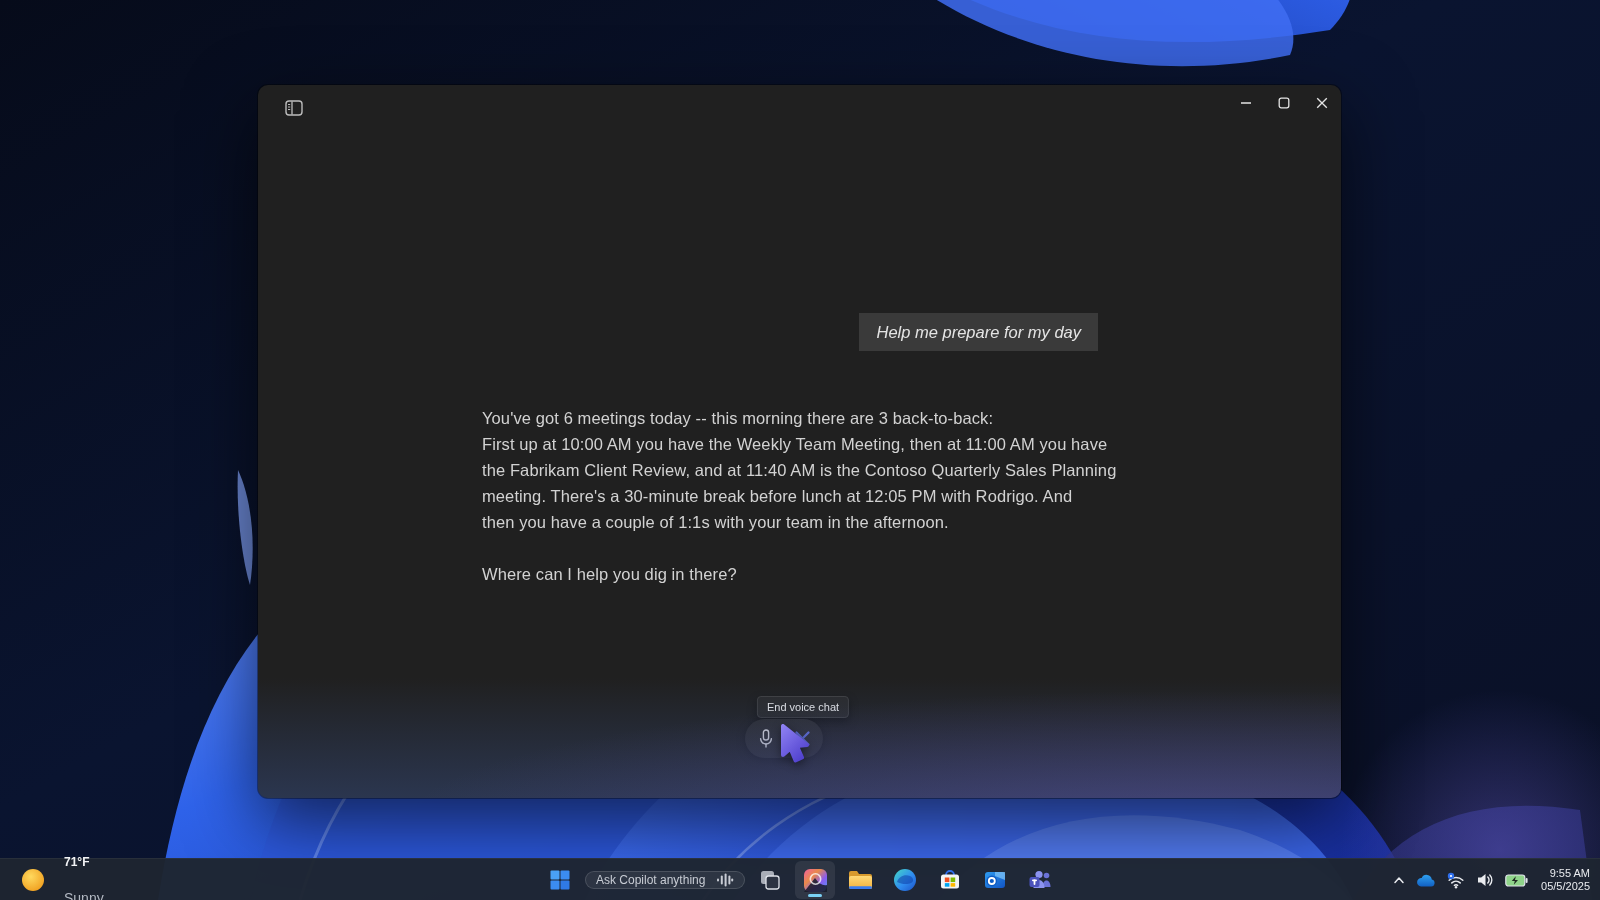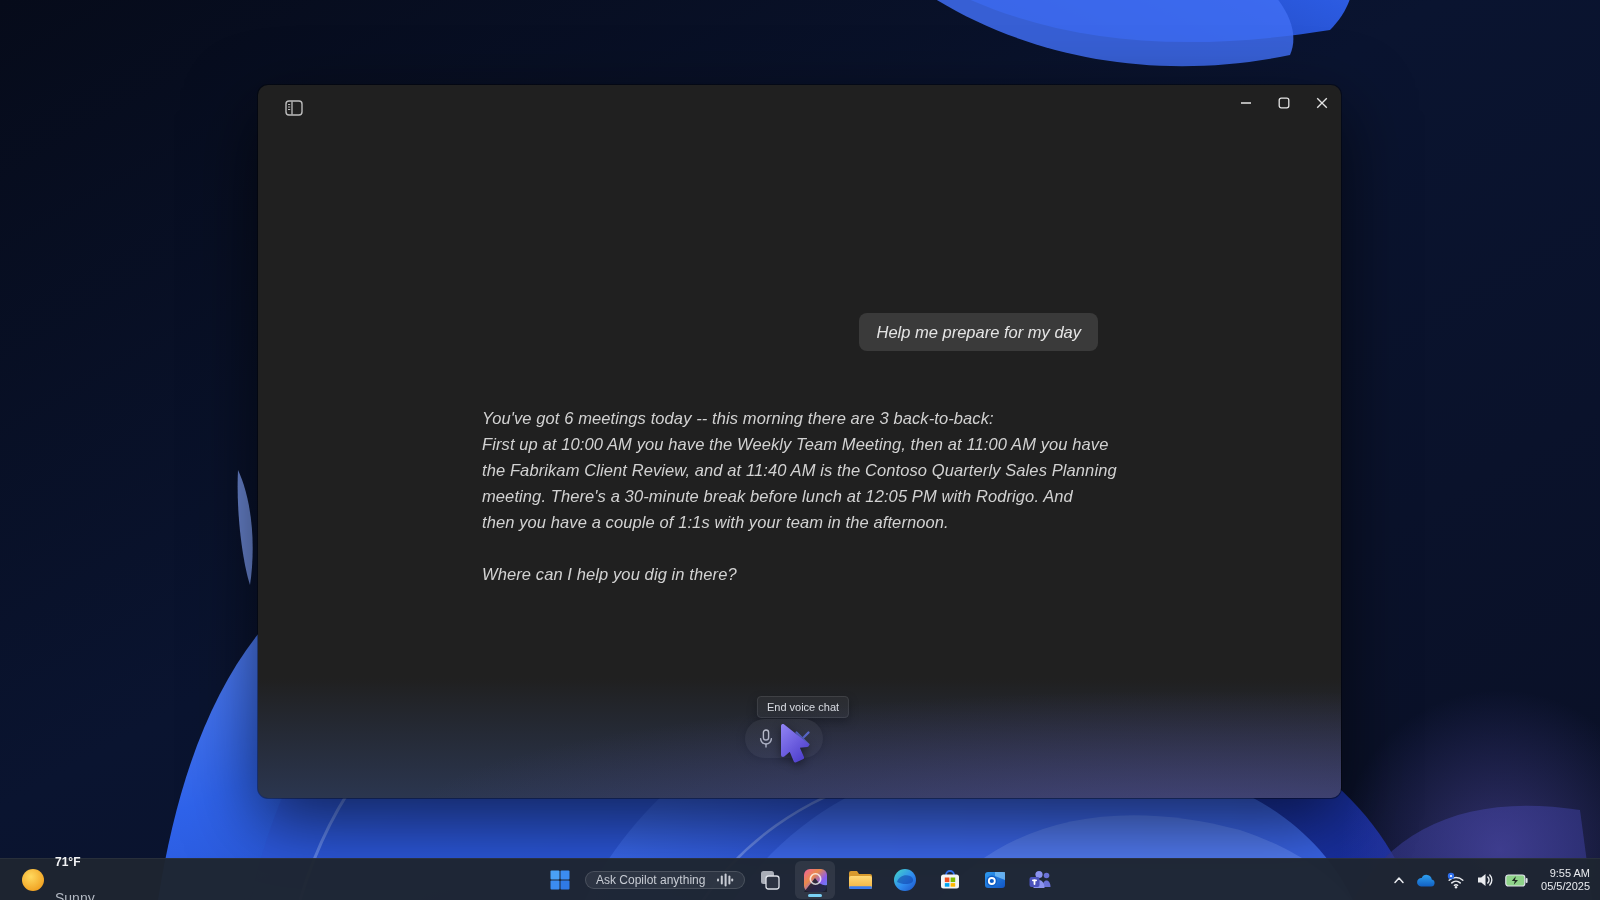--- a/index.html
+++ b/index.html
@@ -21,47 +21,47 @@
     position:absolute;left:0;right:0;bottom:0;height:150px;pointer-events:none;
     background:
       radial-gradient(120% 140% at 88% 115%, rgba(108,92,190,.38), rgba(108,92,190,0) 62%),
       linear-gradient(to top, rgba(52,72,118,.55), rgba(52,72,118,0) 80%);
   }
   .titlebar-left{position:absolute;left:20px;top:8px;width:32px;height:30px;display:flex;align-items:center;justify-content:center;border-radius:6px;cursor:pointer;}
   .caption-buttons{position:absolute;right:0;top:0;display:flex;}
   .caption-btn{width:38px;height:36px;display:flex;align-items:center;justify-content:center;}
   .bubble-row{position:absolute;left:224px;top:228px;width:616px;display:flex;justify-content:flex-end;}
   .user-bubble{
-    background:#3a3a3a;color:#e4e4e4;border-radius:8px;
+    background:#3a3a3a;color:#e4e4e4;border-radius:0;
     padding:8px 17px;font-size:16.5px;font-style:italic;line-height:22px;
     white-space:nowrap;
   }
   .assistant-block{position:absolute;left:224px;top:320px;width:640px;color:#d2d2d2;}
-  .chat-line{font-size:16.5px;line-height:26px;min-height:26px;white-space:nowrap;letter-spacing:.1px;font-style:italic;}
+  .chat-line{font-size:16.5px;line-height:26px;min-height:26px;white-space:nowrap;letter-spacing:.1px;}
   
   .voice-tooltip{
     position:absolute;left:545px;top:611px;transform:translateX(-50%);
     background:#2a2a2a;border:1px solid #404040;border-radius:4px;
     color:#f0f0f0;font-size:11px;padding:4px 9px;white-space:nowrap;
     box-shadow:0 4px 10px rgba(0,0,0,.4);
   }
   .voice-pill{
     position:absolute;left:487px;top:634px;width:78px;height:39px;border-radius:20px;
     background:#2b2b2b;display:flex;align-items:center;justify-content:space-evenly;
     box-shadow:0 2px 8px rgba(0,0,0,.35);
   }
   .voice-btn{width:30px;height:30px;display:flex;align-items:center;justify-content:center;border-radius:50%;cursor:pointer;}
   
   #pointer-cursor{position:absolute;left:779px;top:724px;pointer-events:none;filter:drop-shadow(0 3px 5px rgba(0,0,0,.45));}
   
   .taskbar{
     position:absolute;left:0;top:858px;width:1600px;height:42px;
     background:rgba(30,37,49,.97);border-top:1px solid rgba(255,255,255,.05);
   }
-  .weather-widget{position:absolute;left:12px;top:0;height:42px;display:flex;align-items:center;gap:9px;padding:0 8px;border-radius:6px;cursor:pointer;}
+  .weather-widget{position:absolute;left:12px;top:0;height:42px;display:flex;align-items:center;gap:18px;padding:0 8px;border-radius:6px;cursor:pointer;}
   .weather-temp{font-size:12px;font-weight:bold;color:#f2f3f5;line-height:14px;}
   .weather-cond{font-size:14px;color:#b2b8c2;line-height:13px;margin-top:23px;}
   .tb-center{position:absolute;left:50%;top:0;transform:translateX(-50%);height:42px;display:flex;align-items:center;gap:5px;}
   .tb-btn{width:40px;height:38px;border-radius:6px;display:flex;align-items:center;justify-content:center;position:relative;cursor:pointer;}
   .tb-btn.active{background:rgba(255,255,255,.08);}
   .tb-underline{position:absolute;bottom:2px;left:50%;transform:translateX(-50%);width:14px;height:3px;border-radius:2px;background:#7ad0f5;}
   .search-pill{
     width:160px;height:18px;border-radius:15px;display:flex;align-items:center;
     background:rgba(255,255,255,.065);border:1px solid rgba(255,255,255,.14);
     padding:0 10px;gap:8px;cursor:text;box-sizing:border-box;

